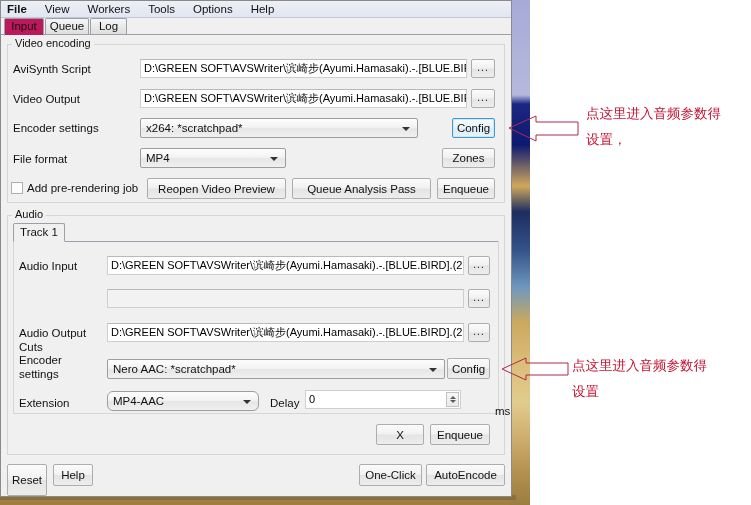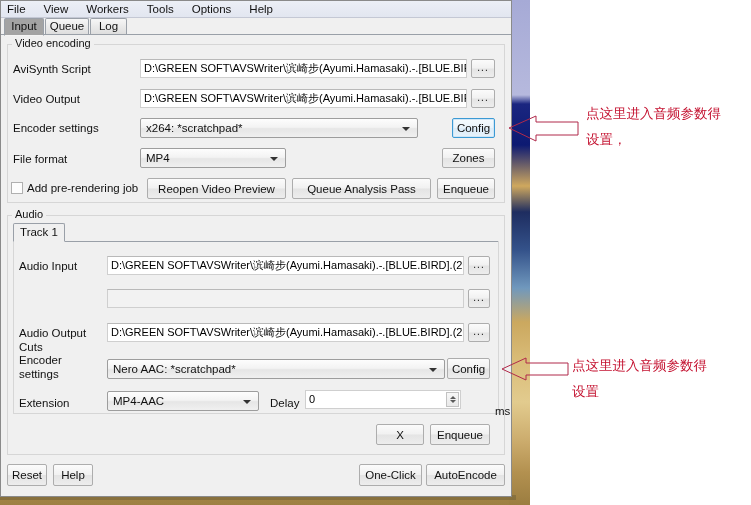--- a/index.html
+++ b/index.html
@@ -25,31 +25,31 @@
   #window{position:absolute;left:0;top:0;width:512px;height:497px;
     background:#f0f0f0;border:1px solid #8a8a8a;box-sizing:border-box;}
   #window-shadow{position:absolute;left:0;top:495px;width:516px;height:5px;
     background:rgba(90,80,50,.35);}
 
   
   #menubar{position:absolute;left:0;top:0;width:510px;height:16px;
     background:linear-gradient(to bottom,#eceff6 0%,#e2e6f0 100%);
     border-bottom:1px solid #c4c8d4;display:flex;align-items:center;overflow:hidden;}
   .menu-item{padding:0 9px;font-size:11.5px;line-height:16px;color:#111;cursor:default;}
-  .menu-item:first-child{padding-left:6px;}
+  .menu-item:first-child{padding-left:6px;font-weight:bold;}
 
   
   #tabstrip{position:absolute;left:0;top:17px;width:510px;height:17px;}
   #tabstrip:after{content:"";position:absolute;left:0;top:16px;width:510px;height:1px;background:#9aa0a8;}
   .tab{position:absolute;top:0;height:17px;box-sizing:border-box;
     border:1px solid #9aa0a8;border-bottom:none;
     background:linear-gradient(to bottom,#f6f6f6,#dcdcdc);
     font-size:11.5px;line-height:15px;text-align:center;color:#111;cursor:default;
     border-radius:2px 2px 0 0;}
-  .tab.active{background:#a3a3a3;z-index:3;height:18px;border-bottom:1px solid #f4f4f4;}
+  .tab.active{background:#be185d;z-index:3;height:18px;border-bottom:1px solid #f4f4f4;}
 
   
   .group{position:absolute;box-sizing:border-box;border:1px solid #d6d6d6;}
   .group-label{position:absolute;background:#f0f0f0;padding:0 3px;font-size:11px;color:#111;text-align:right;}
 
   .row-label{position:absolute;font-size:11.5px;color:#111;}
 
   
   .txt{position:absolute;box-sizing:border-box;height:19px;background:#fff;
     border:1px solid #cfcfcf;border-top-color:#b9b9b9;
@@ -170,35 +170,35 @@
 
   <div class="row-label" style="left:18px;top:353px;">Encoder</div>
   <div class="row-label" style="left:18px;top:367px;">settings</div>
   <div class="combo" style="left:106px;top:358px;width:338px;">
     <span>Nero AAC: *scratchpad*</span>
     <span class="arrow"></span>
   </div>
   <div class="btn" style="left:446px;top:357px;width:43px;height:21px;">Config</div>
 
   <div class="row-label" style="left:18px;top:396px;">Extension</div>
-  <div class="combo" style="left:106px;top:390px;width:152px;">
+  <div class="combo" style="left:106px;top:390px;width:152px;border-radius:6px;">
     <span>MP4-AAC</span>
     <span class="arrow"></span>
   </div>
   <div class="row-label" style="left:269px;top:396px;">Delay</div>
   <div class="spin" style="left:304px;top:389px;width:156px;">
     <span>0</span>
     <span class="sb"></span>
   </div>
   <div class="row-label" style="left:466px;top:404px;padding-left:28px;">ms</div>
 
   <div class="btn" style="left:375px;top:423px;width:48px;height:21px;">X</div>
   <div class="btn" style="left:429px;top:423px;width:60px;height:21px;">Enqueue</div>
 
-  <div class="btn" style="left:6px;top:463px;width:40px;height:22px;">Reset</div>
+  <div class="btn" style="left:6px;top:463px;width:40px;height:32px;">Reset</div>
   <div class="btn" style="left:52px;top:463px;width:40px;height:22px;">Help</div>
   <div class="btn" style="left:358px;top:463px;width:63px;height:22px;">One-Click</div>
   <div class="btn" style="left:425px;top:463px;width:79px;height:22px;">AutoEncode</div>
 
 </div>
 
 <svg class="anno-arrow" style="left:506px;top:113px;width:76px;height:32px;" width="76" height="32">
   <path d="M3,15 L30,3 L30,9 L72,9 L72,22 L30,22 L30,28 Z" fill="none" stroke="#b0294a" stroke-width="1"></path>
 </svg>
 <div class="anno-text" style="left:586px;top:103px;">点这里进入音频参数得</div>

